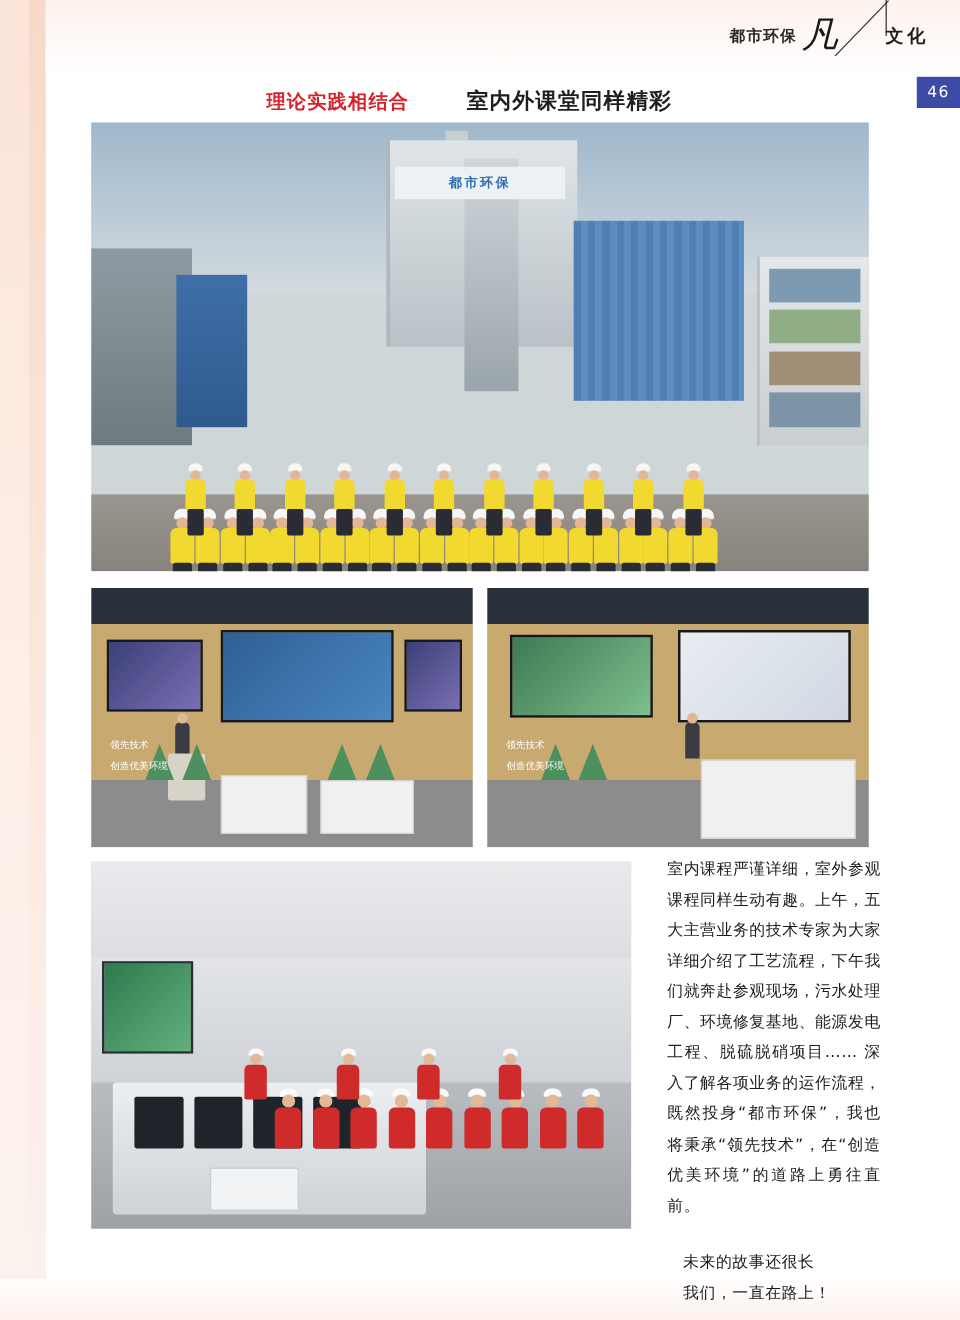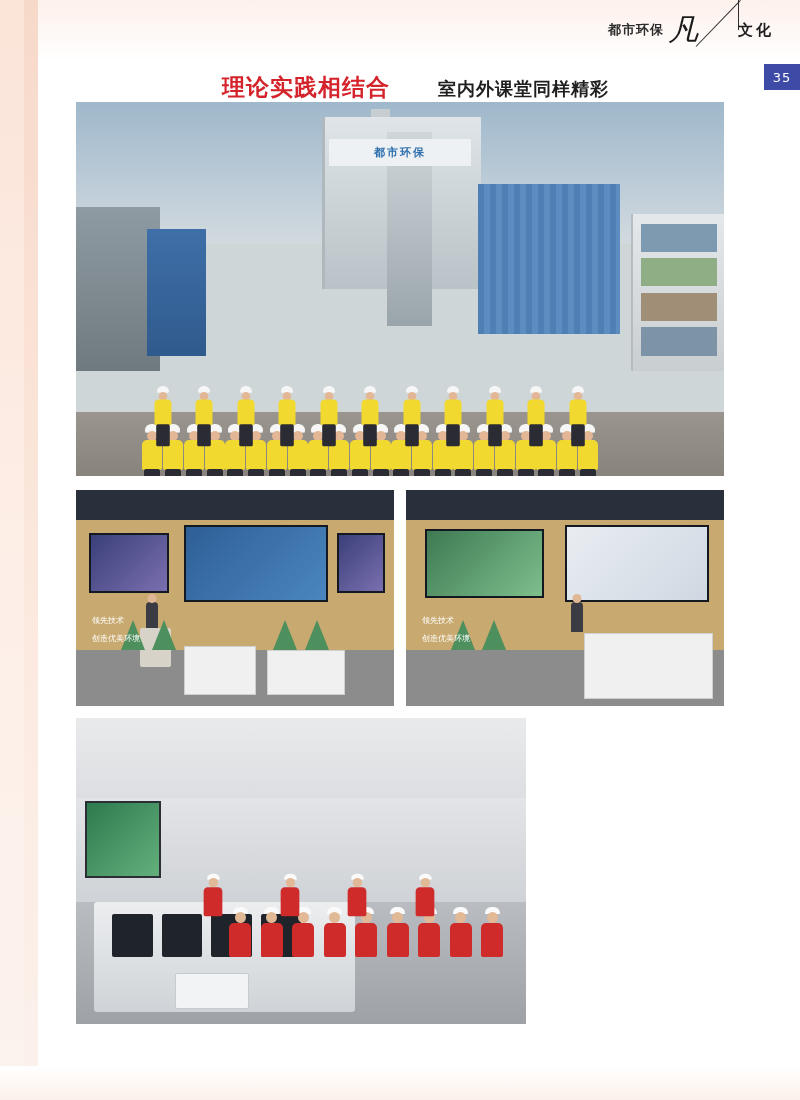--- a/index.html
+++ b/index.html
@@ -128,21 +128,21 @@
   .title-row {
     position: absolute;
     left: 222px;
     top: 72px;
     display: flex;
     align-items: baseline;
     gap: 8px;
   }
   .title-red {
     font-family: "DejaVu Sans", sans-serif;
-    font-size: 23px;
+    font-size: 16px;
     font-weight: bold;
     color: #d4232a;
     letter-spacing: 1px;
   }
   .title-dark {
     font-family: "DejaVu Sans", sans-serif;
     font-size: 18px;
     font-weight: bold;
     color: #1f1f1f;
     letter-spacing: 1px;
@@ -360,21 +360,21 @@
     <div class="brand">
       <span class="brand-cn">都市环保</span>
       <span class="brand-mark">凡</span>
     </div>
     <div class="header-rule">
       <div class="diag"></div>
       <div class="vert"></div>
     </div>
     <div class="section-label">文化</div>
   </div>
-  <div class="page-number">35</div>
+  <div class="page-number">46</div>
 
   <div class="title-row">
     <span class="title-red">理论实践相结合</span>
     <span class="title-dark">室内外课堂同样精彩</span>
   </div>
 
   <div class="photo" id="photo-hero">
     <div class="hero-sky"></div>
     <div class="hero-left-struct"></div>
     <div class="hero-blue-left"></div>
@@ -699,13 +699,20 @@
         <div class="h2"></div>
         <div class="b2"></div>
       </div>
     <div class="cr-person" style="left:75%;bottom:34%;transform:scale(.85);">
         <div class="hat"></div>
         <div class="h2"></div>
         <div class="b2"></div>
       </div>
   </div>
 
+  <div class="text-col">
+    <p>室内课程严谨详细，室外参观课程同样生动有趣。上午，五大主营业务的技术专家为大家详细介绍了工艺流程，下午我们就奔赴参观现场，污水处理厂、环境修复基地、能源发电工程、脱硫脱硝项目…… 深入了解各项业务的运作流程，既然投身“都市环保”，我也将秉承“领先技术”，在“创造优美环境”的道路上勇往直前。</p>
+    <div class="closing">
+      <p>未来的故事还很长</p>
+      <p>我们，一直在路上！</p>
+    </div>
+  </div>
 </div>
 
 </body></html>

